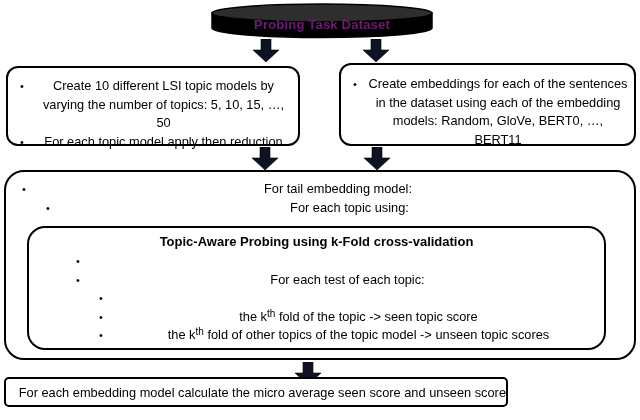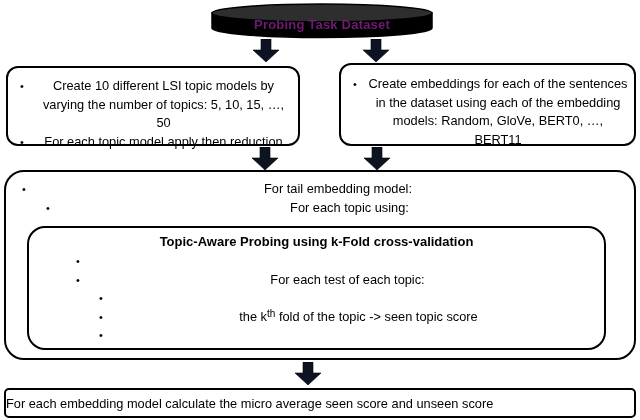--- a/index.html
+++ b/index.html
@@ -19,22 +19,22 @@
   .arr{position:absolute;width:26px;height:23px;}
   
   #leftBox{left:6px;top:66px;width:294px;height:80px;border-radius:12px;padding:9px 6px 0 0;}
   #rightBox{left:339px;top:63px;width:297px;height:83px;border-radius:12px;padding:10px 6px 0 0;}
   
   #bigBox{left:4px;top:170px;width:632px;height:190px;border-radius:20px;padding-top:8px;}
   
   #innerBox{left:21px;top:54px;width:579px;height:124px;border-radius:18px;border-width:2px;padding-top:4px;}
   
   #resultBox{
-    left:4px;top:388px;width:632px;height:30px;border-radius:5px;
-    display:flex;align-items:center;justify-content:flex-start;font-size:12.8px;
+    left:4px;top:377px;width:504px;height:30px;border-radius:5px;
+    display:flex;align-items:center;justify-content:flex-end;font-size:12.8px;
   }
   
   .li{display:flex;line-height:18.5px;font-size:12.8px;}
   .li .b{flex:none;font-size:11px;}
   .li .t{flex:1;min-width:0;text-align:center;}
   .sb .b{margin-left:12px;width:15px;}          
   .lia .b{margin-left:16px;width:20px;}         
   .lib .b{margin-left:40px;width:19px;}         
   .l1 .b{margin-left:47px;width:15px;}          
   .l2 .b{margin-left:70px;width:14px;}          
@@ -111,20 +111,21 @@
       </div>
       <div class="li l2">
         <span class="b">•</span>
       </div>
       <div class="li l2">
         <span class="b">•</span>
         <span class="t"><span>the k</span><sup>th</sup><span> fold of the topic -&gt; seen topic score</span></span>
       </div>
       <div class="li l2">
         <span class="b">•</span>
+        <span class="t"><span>the k</span><sup>th</sup><span> fold of other topics of the topic model -&gt; unseen topic scores</span></span>
       </div>
     </div>
   </div>
 
   <div class="box" id="resultBox">
     <span>For each embedding model calculate the micro average seen score and unseen score</span>
   </div>
 
 </div>
 

